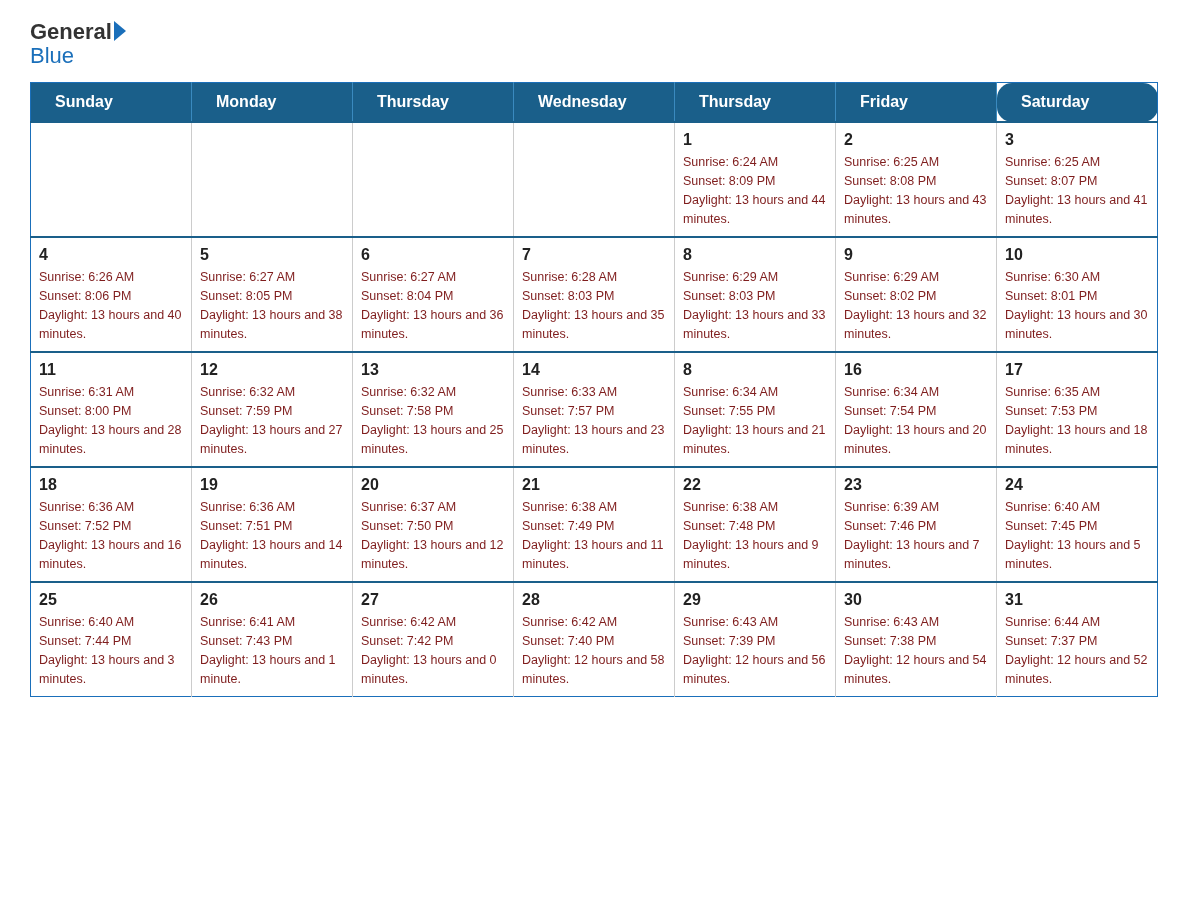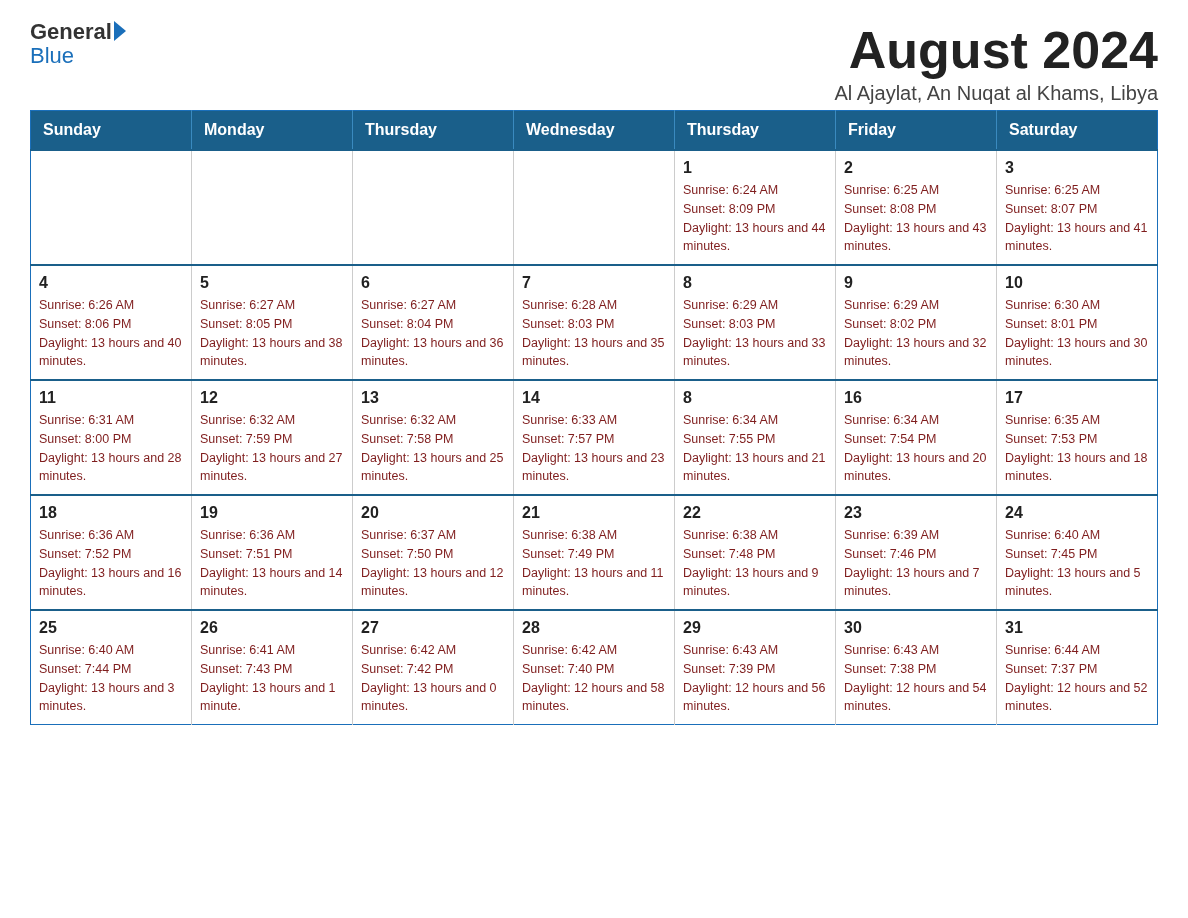--- a/index.html
+++ b/index.html
@@ -7,21 +7,21 @@
       font-family: Arial, sans-serif;
       background: #fff;
       width: 1188px;
       min-height: 918px;
       padding: 20px 30px;
     }
     .header {
       display: flex;
       justify-content: space-between;
       align-items: flex-start;
-      margin-bottom: 5px;
+      margin-bottom: 14px;
     }
     .logo {
       display: flex;
       align-items: center;
       gap: 4px;
     }
     .logo-text-general {
       font-size: 22px;
       font-weight: bold;
       color: #333;
@@ -56,26 +56,27 @@
     .calendar {
       width: 100%;
       border-collapse: collapse;
       border: 1px solid #1a6fba;
     }
     .calendar thead tr th {
       background-color: #1a5f8a;
       color: #fff;
       font-size: 16px;
       font-weight: bold;
-      padding: 10px 12px;
+      padding: 10px 24px;
       text-align: left;
       border-right: 1px solid #3a8abf;
     }
     .calendar thead tr th:last-child {
       border-right: none;
+      border-radius: 15px;
     }
     .calendar tbody tr {
       border-top: 2px solid #1a5f8a;
     }
     .calendar tbody tr td {
       vertical-align: top;
       padding: 8px 8px;
       border-right: 1px solid #ccc;
       font-size: 13px;
       color: #333;
@@ -109,24 +110,20 @@
     <div style="line-height:1.1">
       <div style="display:flex;align-items:center;">
         <span class="logo-text-general">General</span>
         <div class="logo-triangle"></div>
       </div>
       <div>
         <span class="logo-text-blue">Blue</span>
       </div>
     </div>
   </div>
-  <div class="title-section">
-    <div class="main-title">August 2024</div>
-    <div class="subtitle">Al Ajaylat, An Nuqat al Khams, Libya</div>
-  </div>
 </div>
 
 <table class="calendar">
   <thead>
     <tr>
     <th>Sunday</th>
         <th>Monday</th>
         <th>Thursday</th>
         <th>Wednesday</th>
         <th>Thursday</th>

